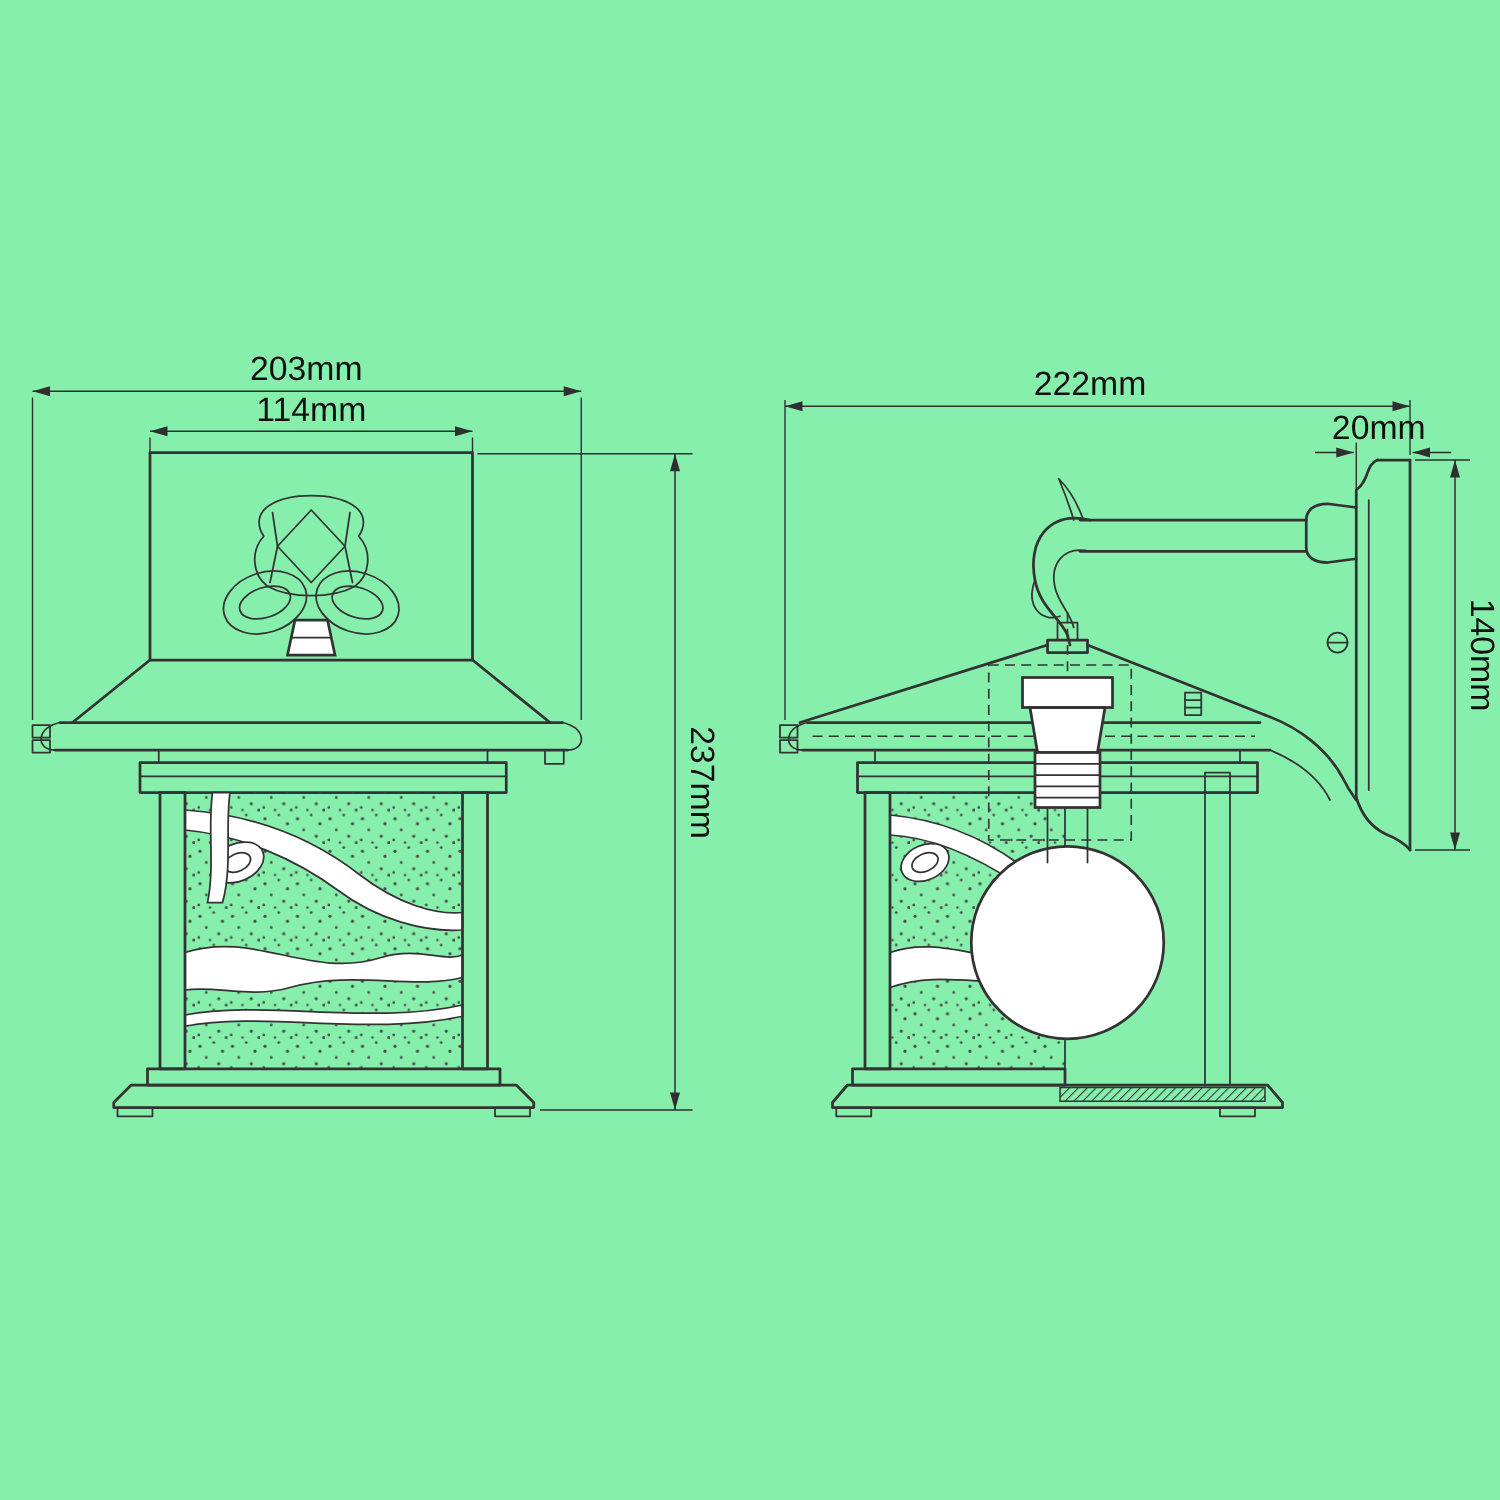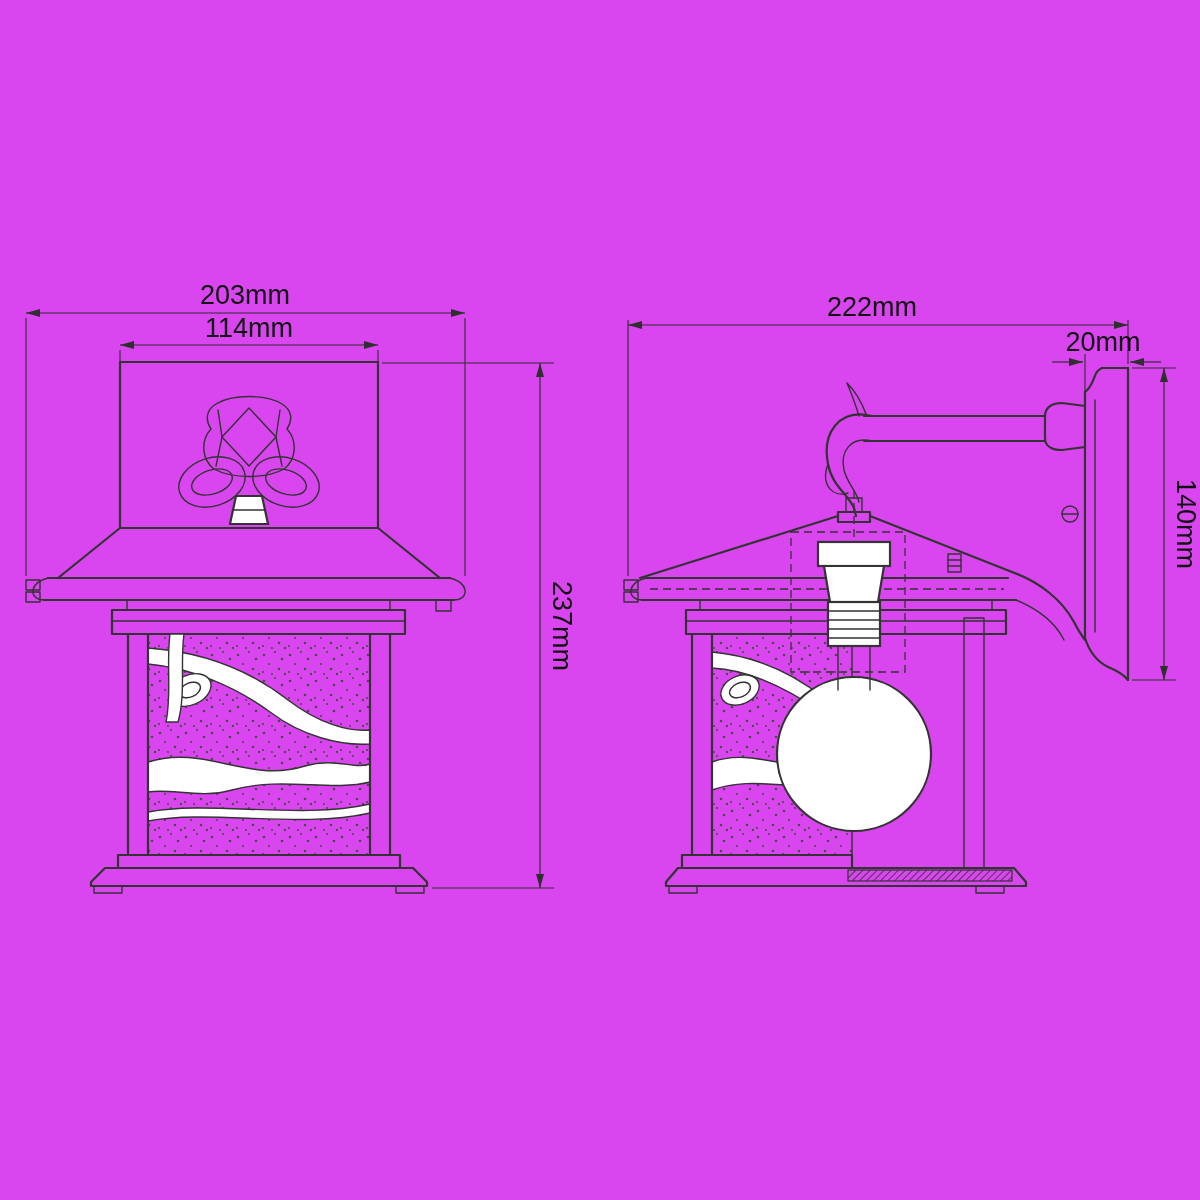--- a/index.html
+++ b/index.html
@@ -1,16 +1,16 @@
 <!DOCTYPE html>
 <html><head>
 <meta charset="utf-8">
 <style>
   html,body{margin:0;padding:0;background:#ffffff;}
-  .canvas{width:1200px;height:1200px;background:#d946ef;position:relative;overflow:hidden;}
+  .canvas{width:1200px;height:1200px;background:#86efac;position:relative;overflow:hidden;}
   svg{display:block;}
   .ln  {stroke:#333;fill:none;stroke-width:2.2;stroke-linecap:round;stroke-linejoin:round;}
   .ln2 {stroke:#333;fill:none;stroke-width:1.4;stroke-linecap:round;stroke-linejoin:round;}
   .dash{stroke:#333;fill:none;stroke-width:1.3;stroke-dasharray:8 5;}
   .rib {fill:#ffffff;stroke:#333;stroke-width:1.4;}
   .wht {fill:#ffffff;stroke:#333;stroke-width:2.2;}
   .dim {stroke:#2f2f2f;fill:none;stroke-width:1.2;}
   .wit {stroke:#2f2f2f;fill:none;stroke-width:1.1;}
   .dtxt{font-family:"Liberation Sans",sans-serif;font-size:27px;fill:#111;}
 </style>

